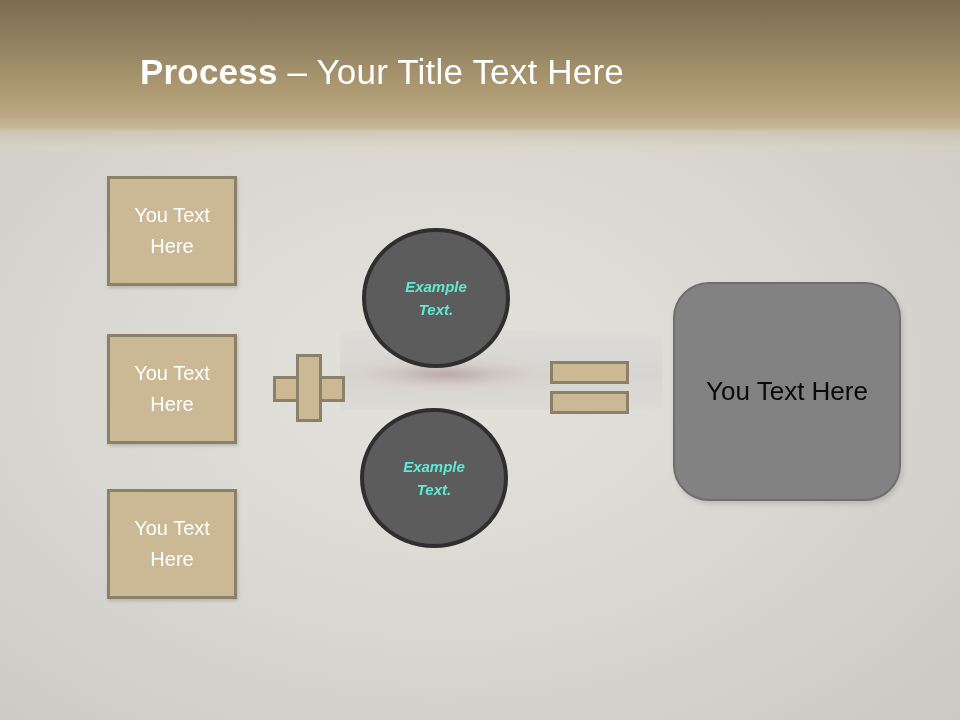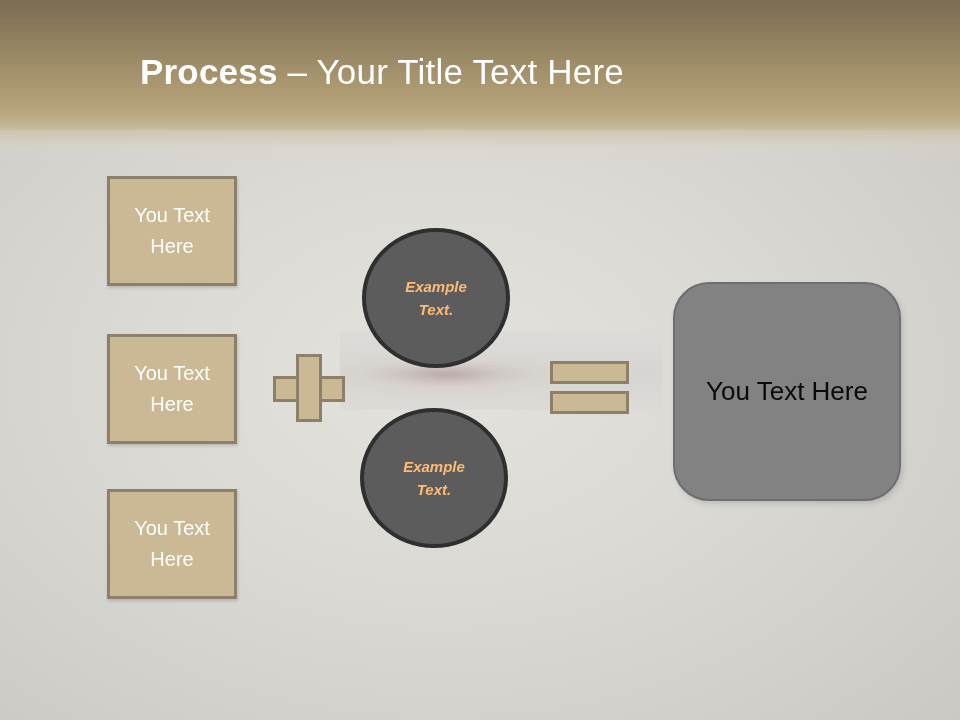--- a/index.html
+++ b/index.html
@@ -147,21 +147,21 @@
     width: 148px;
     height: 140px;
     border-radius: 50%;
     background: #5c5c5c;
     border: 4px solid #2f2f2f;
     box-sizing: border-box;
     display: flex;
     flex-direction: column;
     align-items: center;
     justify-content: center;
-    color: #fdba74;
+    color: #5eead4;
     font-size: 15px;
     line-height: 23px;
     font-weight: bold;
     font-style: italic;
     text-align: center;
   }
   #circle-top    { left: 362px; top: 228px; }
   #circle-bottom { left: 360px; top: 408px; }
 
   

